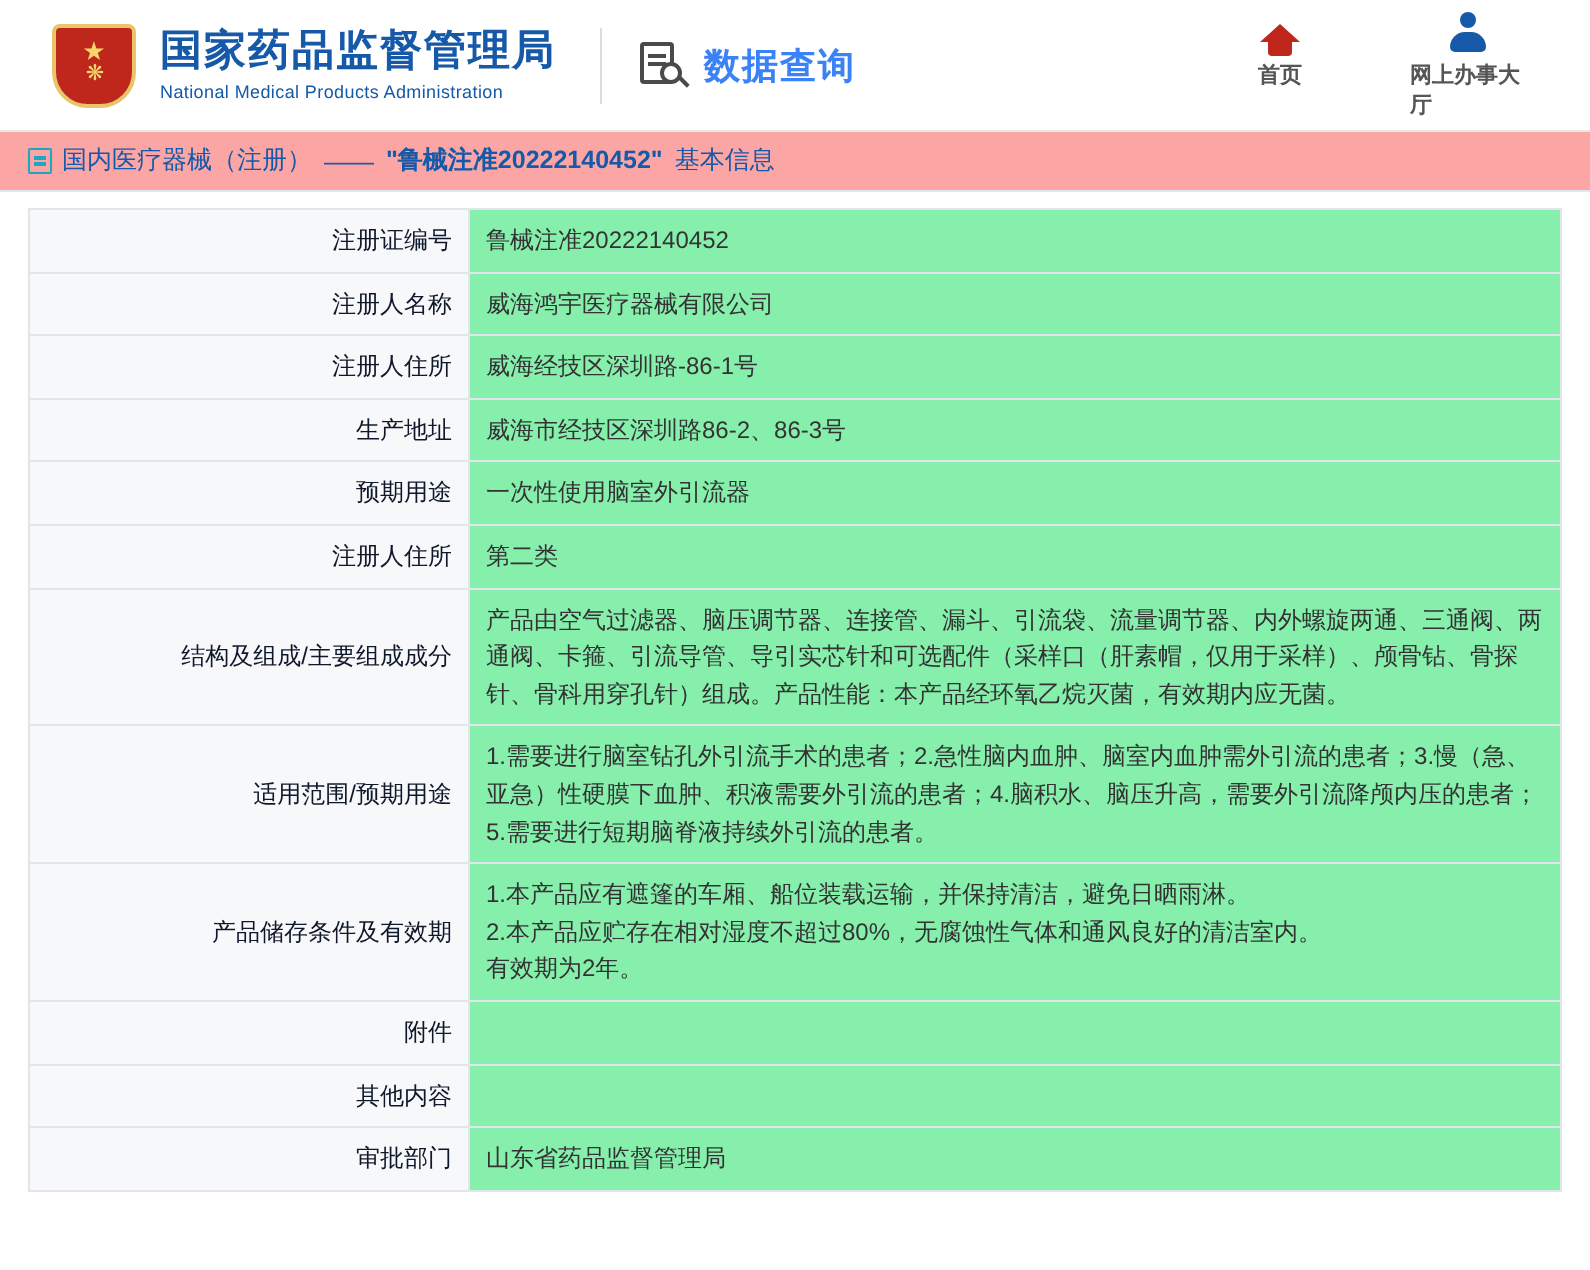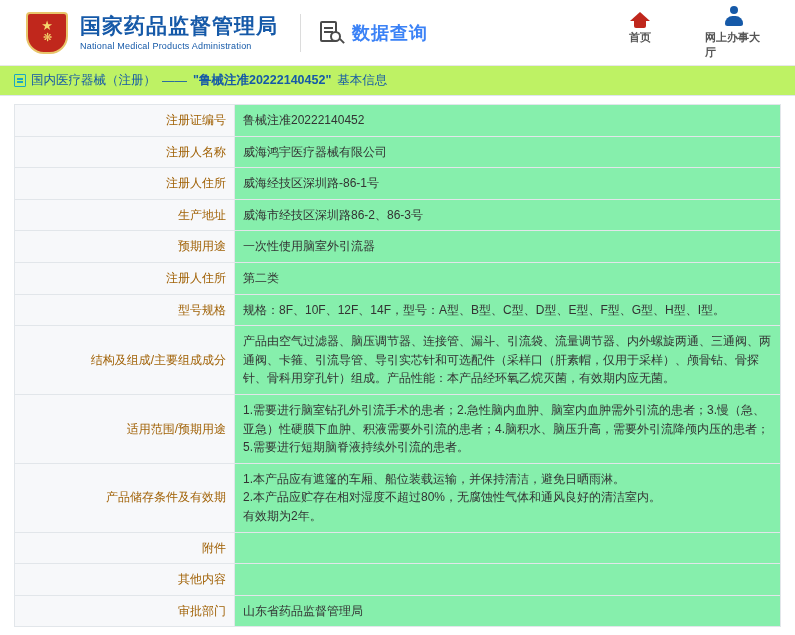--- a/index.html
+++ b/index.html
@@ -177,21 +177,21 @@
   }
 
   .crumb-bar {
     height: 30px;
     display: flex;
     align-items: center;
     padding: 0 14px;
     font-size: 12.5px;
     color: #1559a8;
     border-bottom: 1px solid #dfe6ee;
-    background: #bef264;
+    background: #fca5a5;
   }
   .crumb-ico {
     width: 12px; height: 13px;
     border: 1.5px solid #1aa7c4;
     border-radius: 1px;
     margin-right: 5px;
     position: relative;
     flex: 0 0 auto;
   }
   .crumb-ico::after {
@@ -217,21 +217,21 @@
   table.info td {
     border: 1px solid #e2e6ea;
     padding: 6px 8px;
     vertical-align: middle;
     line-height: 1.55;
   }
   td.label {
     width: 220px;
     text-align: right;
     background: #f7f8fa;
-    color: #a16207;
+    color: #0f172a;
     padding-right: 10px;
     white-space: nowrap;
   }
   td.value {
     background: #86efac;
     color: #333;
     word-break: break-all;
   }
   td.value.multiline { text-align: left; }
 </style>
@@ -309,24 +309,20 @@
       </tr>
       <tr>
         <td class="label">预期用途</td>
         <td class="value">一次性使用脑室外引流器</td>
       </tr>
       <tr>
         <td class="label">注册人住所</td>
         <td class="value">第二类</td>
       </tr>
       <tr>
-        <td class="label">型号规格</td>
-        <td class="value multiline">规格：8F、10F、12F、14F，型号：A型、B型、C型、D型、E型、F型、G型、H型、I型。</td>
-      </tr>
-      <tr>
         <td class="label">结构及组成/主要组成成分</td>
         <td class="value multiline">产品由空气过滤器、脑压调节器、连接管、漏斗、引流袋、流量调节器、内外螺旋两通、三通阀、两通阀、卡箍、引流导管、导引实芯针和可选配件（采样口（肝素帽，仅用于采样）、颅骨钻、骨探针、骨科用穿孔针）组成。产品性能：本产品经环氧乙烷灭菌，有效期内应无菌。</td>
       </tr>
       <tr>
         <td class="label">适用范围/预期用途</td>
         <td class="value multiline">1.需要进行脑室钻孔外引流手术的患者；2.急性脑内血肿、脑室内血肿需外引流的患者；3.慢（急、亚急）性硬膜下血肿、积液需要外引流的患者；4.脑积水、脑压升高，需要外引流降颅内压的患者；5.需要进行短期脑脊液持续外引流的患者。</td>
       </tr>
       <tr>
         <td class="label">产品储存条件及有效期</td>
         <td class="value multiline" style="white-space:pre-line">1.本产品应有遮篷的车厢、船位装载运输，并保持清洁，避免日晒雨淋。

